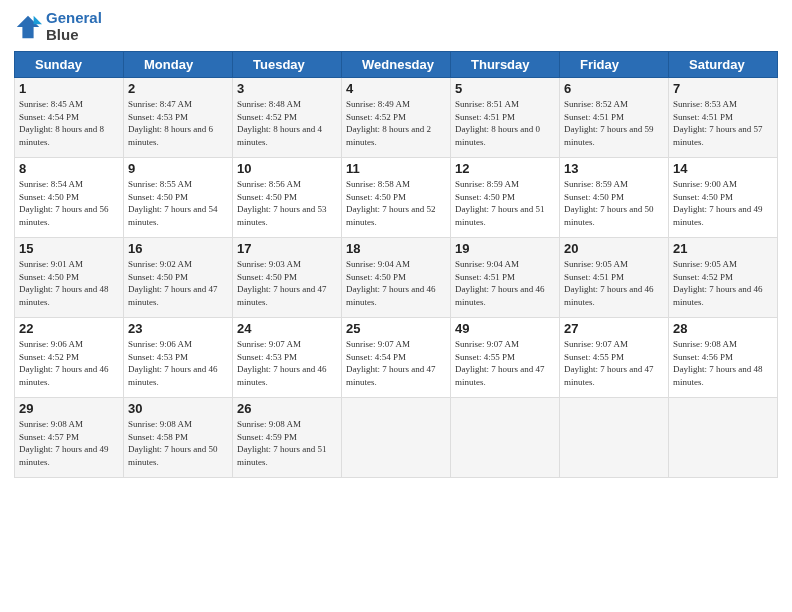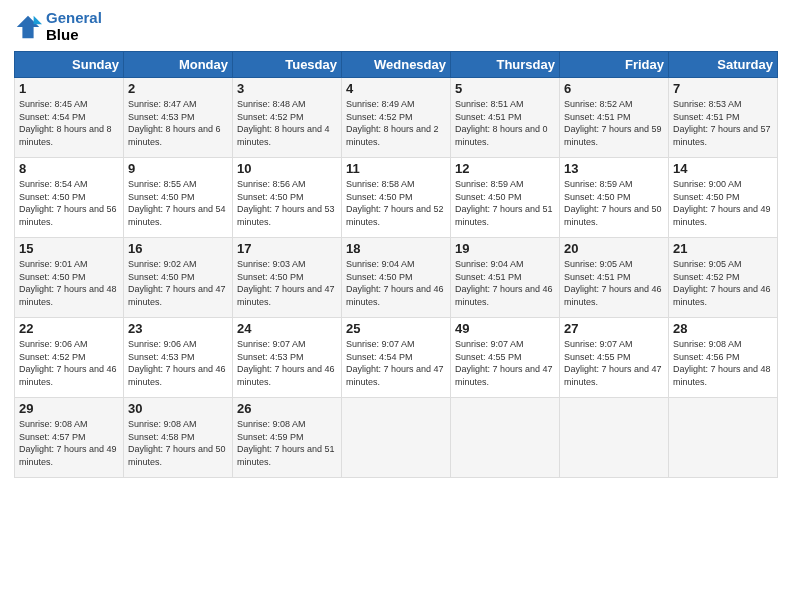--- a/index.html
+++ b/index.html
@@ -45,24 +45,24 @@
     table {
       width: 100%;
       border-collapse: collapse;
       table-layout: fixed;
     }
     thead tr {
       background-color: #2a6db5;
       color: white;
     }
     thead th {
-      padding: 5px 4px;
+      padding: 5px 20px;
       font-size: 13px;
       font-weight: bold;
-      text-align: right;
+      text-align: left;
       border: 1px solid #1e5a9a;
     }
     tbody tr {
       background-color: #fff;
     }
     tbody tr:nth-child(odd) {
       background-color: #f5f5f5;
     }
     tbody td {
       padding: 3px 4px;
@@ -76,35 +76,36 @@
       font-size: 13px;
       font-weight: bold;
       color: #222;
       display: block;
       margin-bottom: 2px;
     }
     .cell-content {
       font-size: 9px;
       line-height: 1.4;
       color: #333;
+      font-family: Liberation Serif, serif;
     }
   </style>
 </head>
 <body>
 
 <div class="page">
   <div class="header">
     <div class="logo">
       <svg class="logo-icon" viewBox="0 0 40 40">
         <polygon points="20,4 36,20 28,20 28,36 12,36 12,20 4,20" fill="#2a6db5"></polygon>
         <polygon points="28,4 40,16 28,16" fill="#1a9cd8"></polygon>
       </svg>
       <div>
         <div style="font-size:15px;font-weight:bold;color:#2a6db5;line-height:1.1">General</div>
-        <div style="font-size:15px;font-weight:bold;color:#000000;line-height:1.1">Blue</div>
+        <div style="font-size:15px;font-weight:bold;color:#404040;line-height:1.1">Blue</div>
       </div>
     </div>
   </div>
 
   <table>
     <thead>
       <tr>
       <th>Sunday</th>
           <th>Monday</th>
           <th>Tuesday</th>

